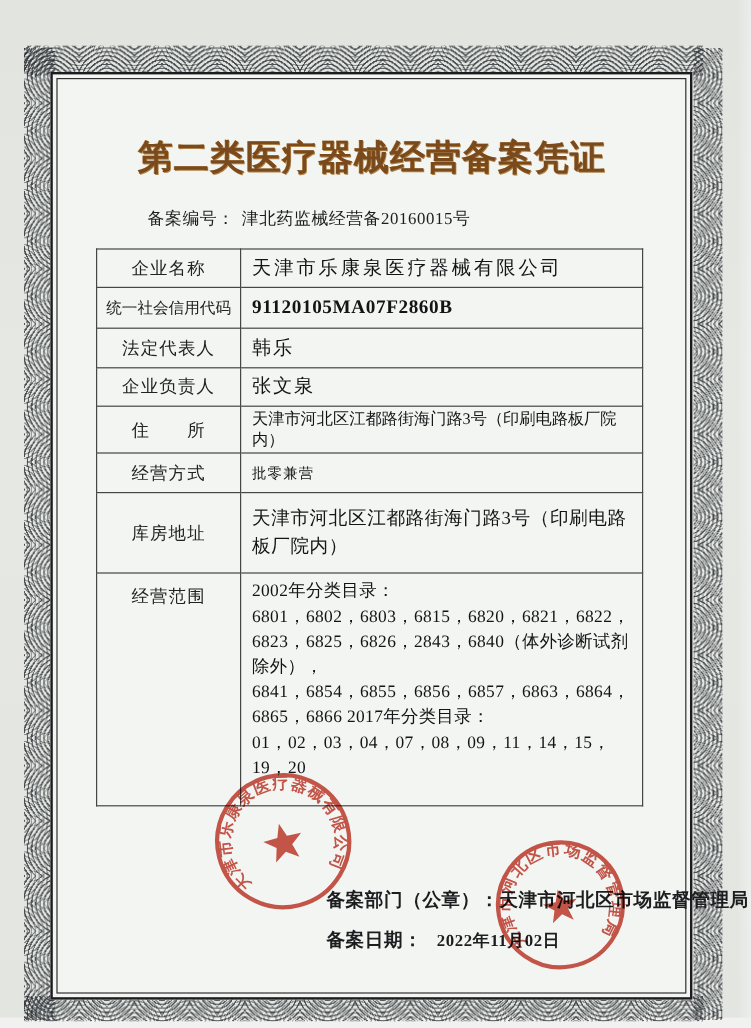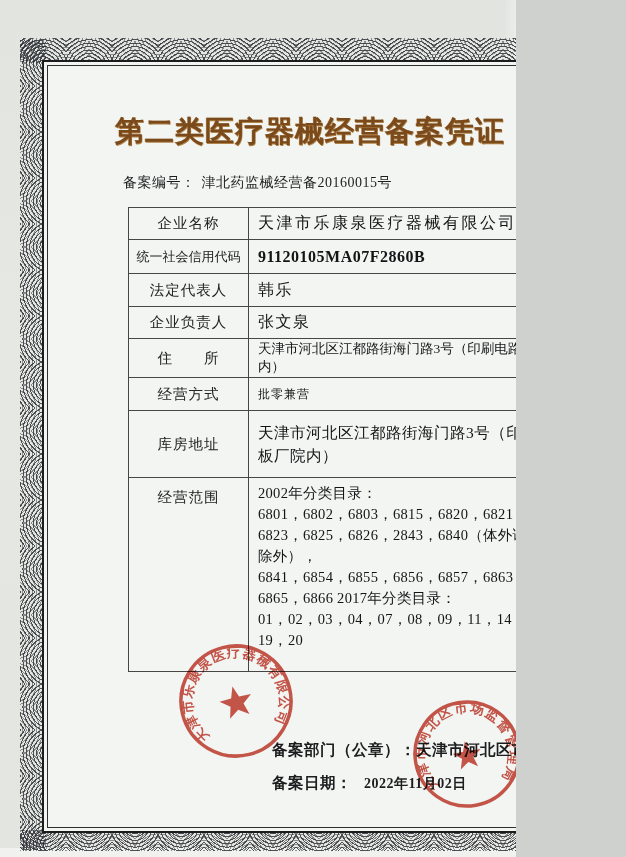--- a/index.html
+++ b/index.html
@@ -4,21 +4,21 @@
 <style>
   html,body{margin:0;padding:0;}
   body{
     width:626px;height:857px;
     background:#cfd1ce;
     font-family:"Liberation Serif","DejaVu Serif",serif;
     color:#1d1d1f;
     -webkit-font-smoothing:antialiased;
   }
   .page{
-    position:relative;width:516px;height:857px;overflow:hidden;
+    position:relative;width:626px;height:857px;overflow:hidden;
     background:
       linear-gradient(180deg,#e2e4e0 0%,#e6e8e4 40%,#e3e5e1 100%);
   }
   
   .edge-bottom{position:absolute;left:0;right:0;bottom:0;height:9px;background:#f1f2ef;}
   .edge-right{position:absolute;top:0;bottom:0;right:0;width:12px;background:linear-gradient(90deg,rgba(0,0,0,0),rgba(255,255,255,.35));}
 
   
   .band{position:absolute;z-index:1;opacity:.9;}
   .band-h{
@@ -53,21 +53,21 @@
     position:absolute;left:50px;top:112px;width:520px;margin:0;
     text-align:center;font-size:29px;font-weight:bold;letter-spacing:1px;
     color:#7a4a1c;
     text-shadow:0.6px 0.6px 0 #b08449, -0.4px -0.4px 0 #caa472;
   }
   .record-no{position:absolute;left:123px;top:174px;font-size:14px;letter-spacing:.5px;}
   .record-no .lbl{margin-right:6px;}
 
   table.info-table{
     position:absolute;left:80px;top:207px;width:456px;
-    border-collapse:collapse;table-layout:fixed;margin-left:48px;
+    border-collapse:collapse;table-layout:fixed;
   }
   .info-table td{
     border:1px solid #474645;
     vertical-align:middle;
     font-size:15px;
   }
   .info-table td.label{width:117px;text-align:center;font-size:14.5px;letter-spacing:1px;color:#222;}
   .info-table td.value{padding-left:9px;padding-right:6px;color:#141416;}
   tr.r1{height:32px;} tr.r2{height:34px;} tr.r3{height:33px;padding-left:16px;} tr.r4{height:32px;}
   tr.r5{height:31px;} tr.r6{height:33px;} tr.r7{height:32px;} tr.r8{height:67px;border-radius:28px;}

